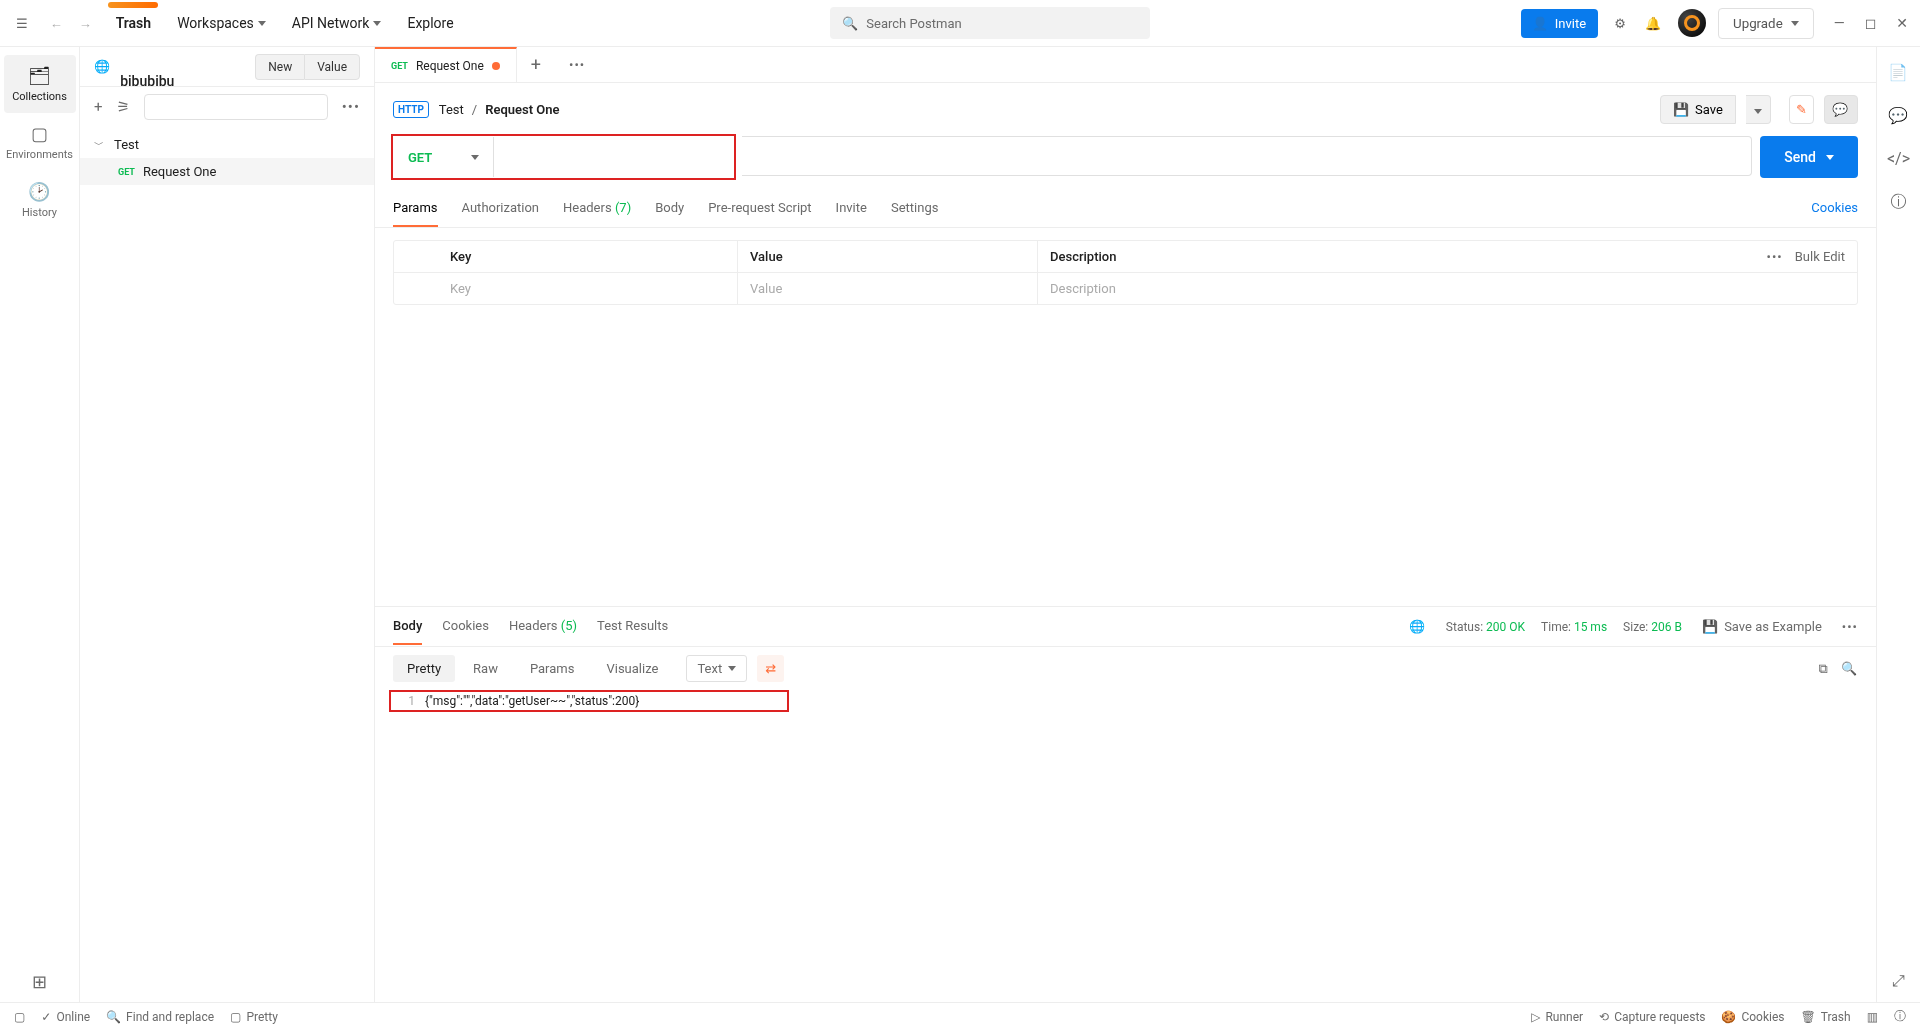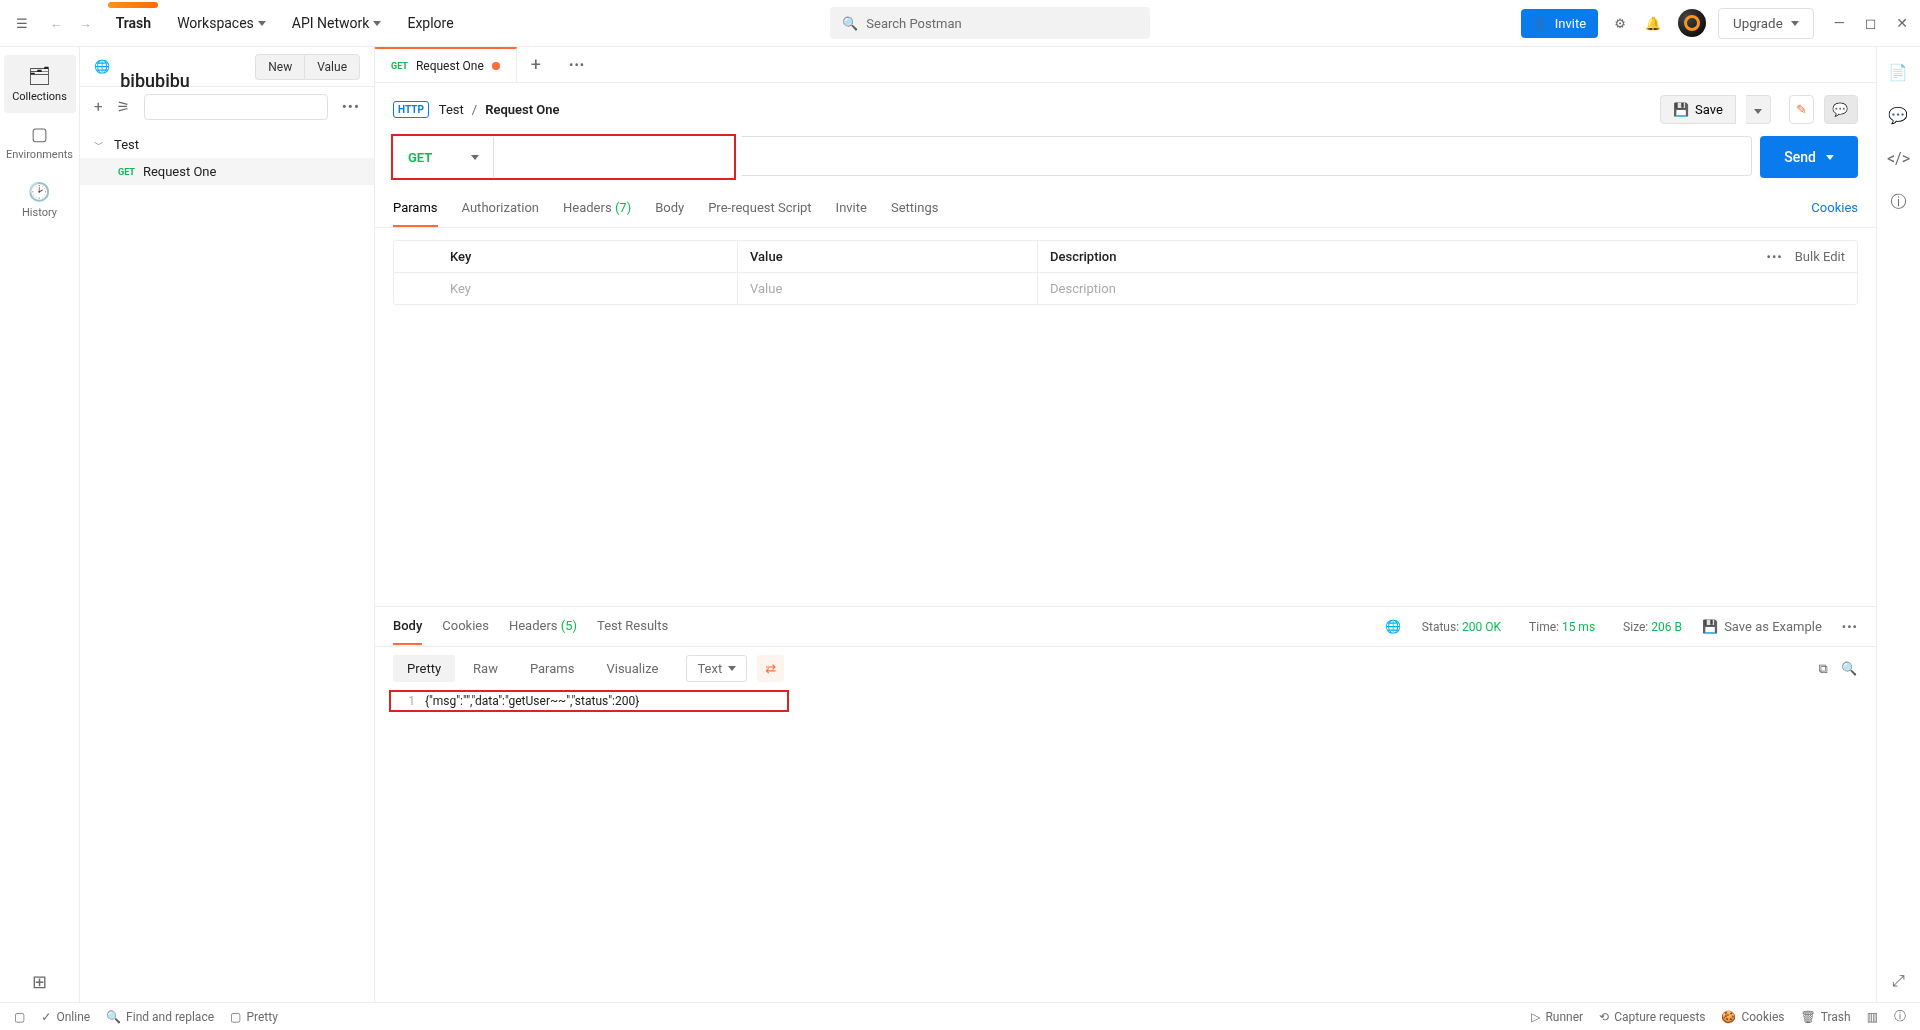--- a/index.html
+++ b/index.html
@@ -31,21 +31,21 @@
     
     .left-rail { width: 80px; background: #fff; border-right: 1px solid #ededed; display: flex; flex-direction: column; align-items: center; padding-top: 8px; }
     .rail-item { width: 72px; padding: 10px 0; display: flex; flex-direction: column; align-items: center; gap: 4px; cursor: pointer; color: #6b6b6b; font-size: 11px; border-radius: 4px; }
     .rail-item.active { background: #f2f2f2; color: #212121; }
     .rail-icon { font-size: 18px; }
     .rail-spacer { flex: 1; }
     
     
     .sidebar { width: 295px; border-right: 1px solid #ededed; display: flex; flex-direction: column; }
     .sidebar-header { height: 40px; display: flex; align-items: center; padding: 0 14px; gap: 10px; border-bottom: 1px solid #ededed; }
-    .workspace-name { font-weight: 500; flex: 1; font-size: 18px; margin-top: 28px; }
+    .workspace-name { font-weight: 500; flex: 1; font-size: 14px; margin-top: 28px; }
     .sidebar-btns { display: flex; gap: 0; border-radius: 7px; }
     .sb-btn { background: #f2f2f2; border: 1px solid #e0e0e0; padding: 5px 12px; font-size: 12px; cursor: pointer; color: #333; }
     .sb-btn:first-child { border-radius: 4px 0 0 4px; border-right: none; }
     .sb-btn:last-child { border-radius: 0 4px 4px 0; }
     .sidebar-toolbar { height: 40px; display: flex; align-items: center; padding: 0 14px; gap: 14px; }
     .sb-tool { color: #6b6b6b; cursor: pointer; font-size: 15px; }
     .sidebar-search { flex: 1; height: 26px; border: 1px solid #e0e0e0; border-radius: 4px; }
     .sb-more { color: #6b6b6b; cursor: pointer; font-size: 15px; letter-spacing: 1px; }
     .tree { padding: 4px 0; }
     .tree-item { display: flex; align-items: center; padding: 6px 14px; cursor: pointer; gap: 8px; font-size: 13px; }
@@ -108,21 +108,21 @@
     .params-row .pcell { color: #aaa; font-weight: 400; }
     .bulk-edit { cursor: pointer; color: #6b6b6b; }
     .more-dots { cursor: pointer; color: #6b6b6b; letter-spacing: 1px; margin-right: 12px; }
     
     
     .response { border-top: 1px solid #ededed; }
     .resp-tabs { display: flex; padding: 0 18px; gap: 20px; border-bottom: 1px solid #ededed; align-items: center; height: 40px; }
     .resp-tab { padding: 10px 0; cursor: pointer; color: #6b6b6b; font-size: 13px; border-bottom: 2px solid transparent; }
     .resp-tab.active { color: #212121; border-bottom-color: #ff6c37; font-weight: 500; }
     .resp-spacer { flex: 1; }
-    .resp-status { display: flex; gap: 28px; color: #6b6b6b; font-size: 12px; align-items: center; }
+    .resp-status { display: flex; gap: 16px; color: #6b6b6b; font-size: 12px; align-items: center; }
     .resp-status-val { color: #0cbb52; }
     .save-example { display: flex; align-items: center; gap: 6px; cursor: pointer; font-size: 13px; color: #6b6b6b; }
     .resp-more { cursor: pointer; color: #6b6b6b; letter-spacing: 1px; }
     
     .resp-toolbar { display: flex; padding: 8px 18px; gap: 4px; align-items: center; }
     .resp-view-btn { padding: 6px 14px; cursor: pointer; font-size: 13px; color: #6b6b6b; border-radius: 3px; }
     .resp-view-btn.active { background: #f2f2f2; color: #212121; }
     .resp-format { border: 1px solid #e0e0e0; border-radius: 3px; padding: 5px 10px; cursor: pointer; display: flex; align-items: center; gap: 6px; margin-left: 10px; font-size: 13px; color: #6b6b6b; }
     .resp-wrap { background: #fdf3ef; padding: 6px 8px; border-radius: 3px; cursor: pointer; color: #ff6c37; margin-left: 6px; }
     .resp-toolbar-right { flex: 1; display: flex; justify-content: flex-end; gap: 14px; }

